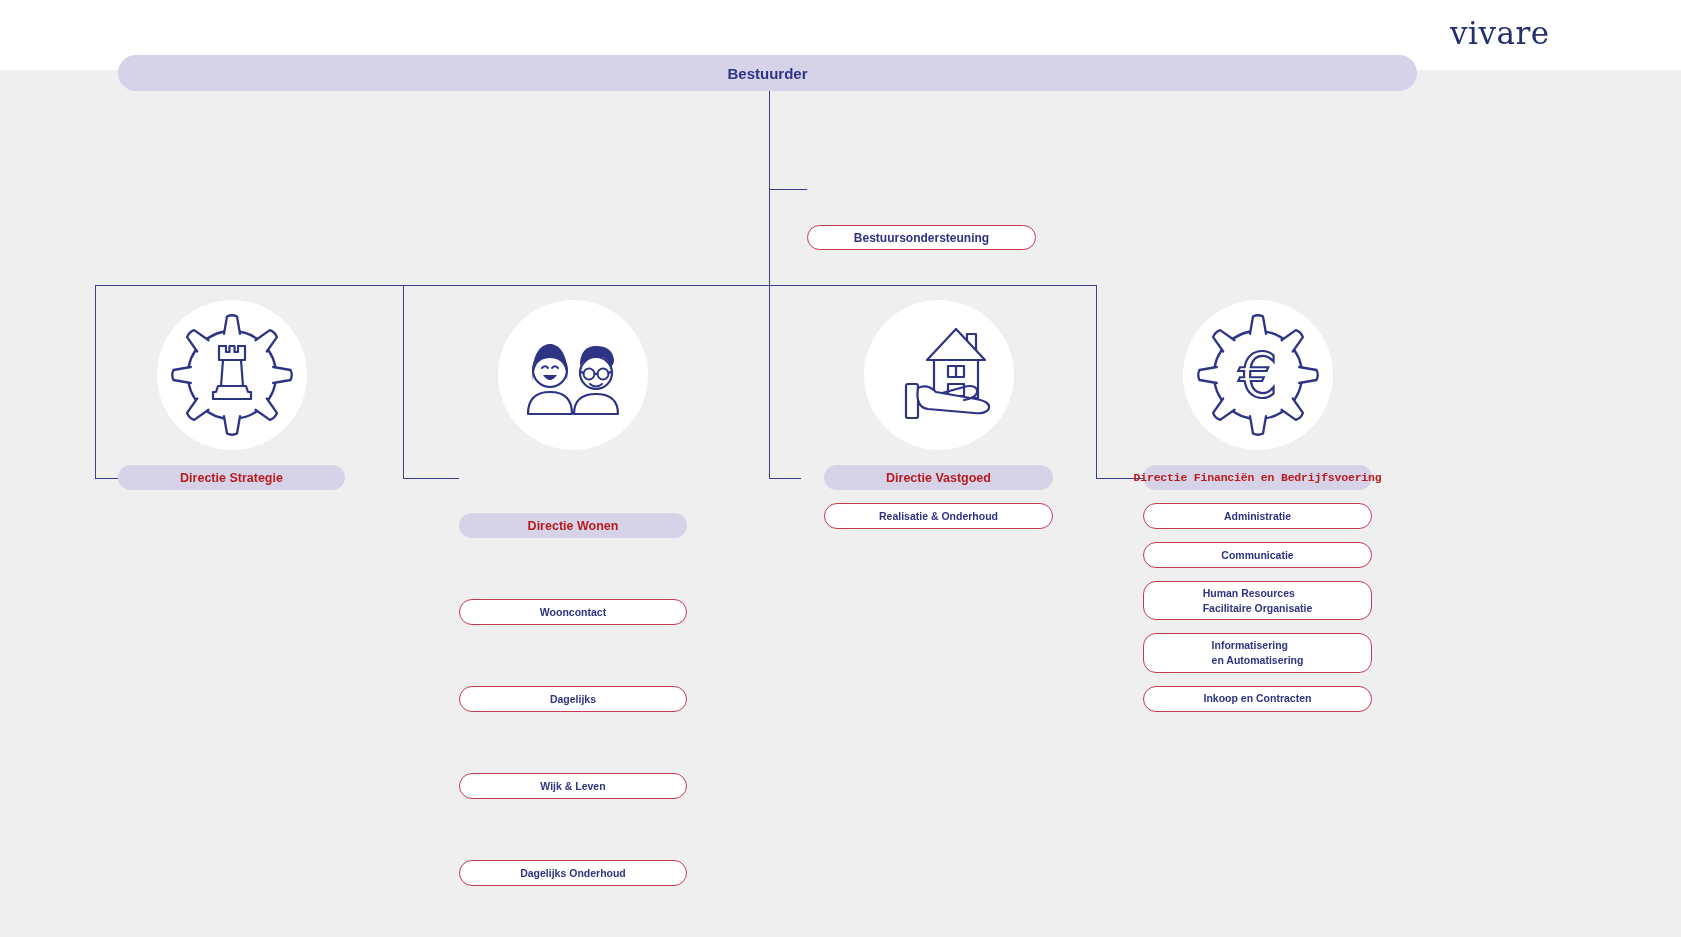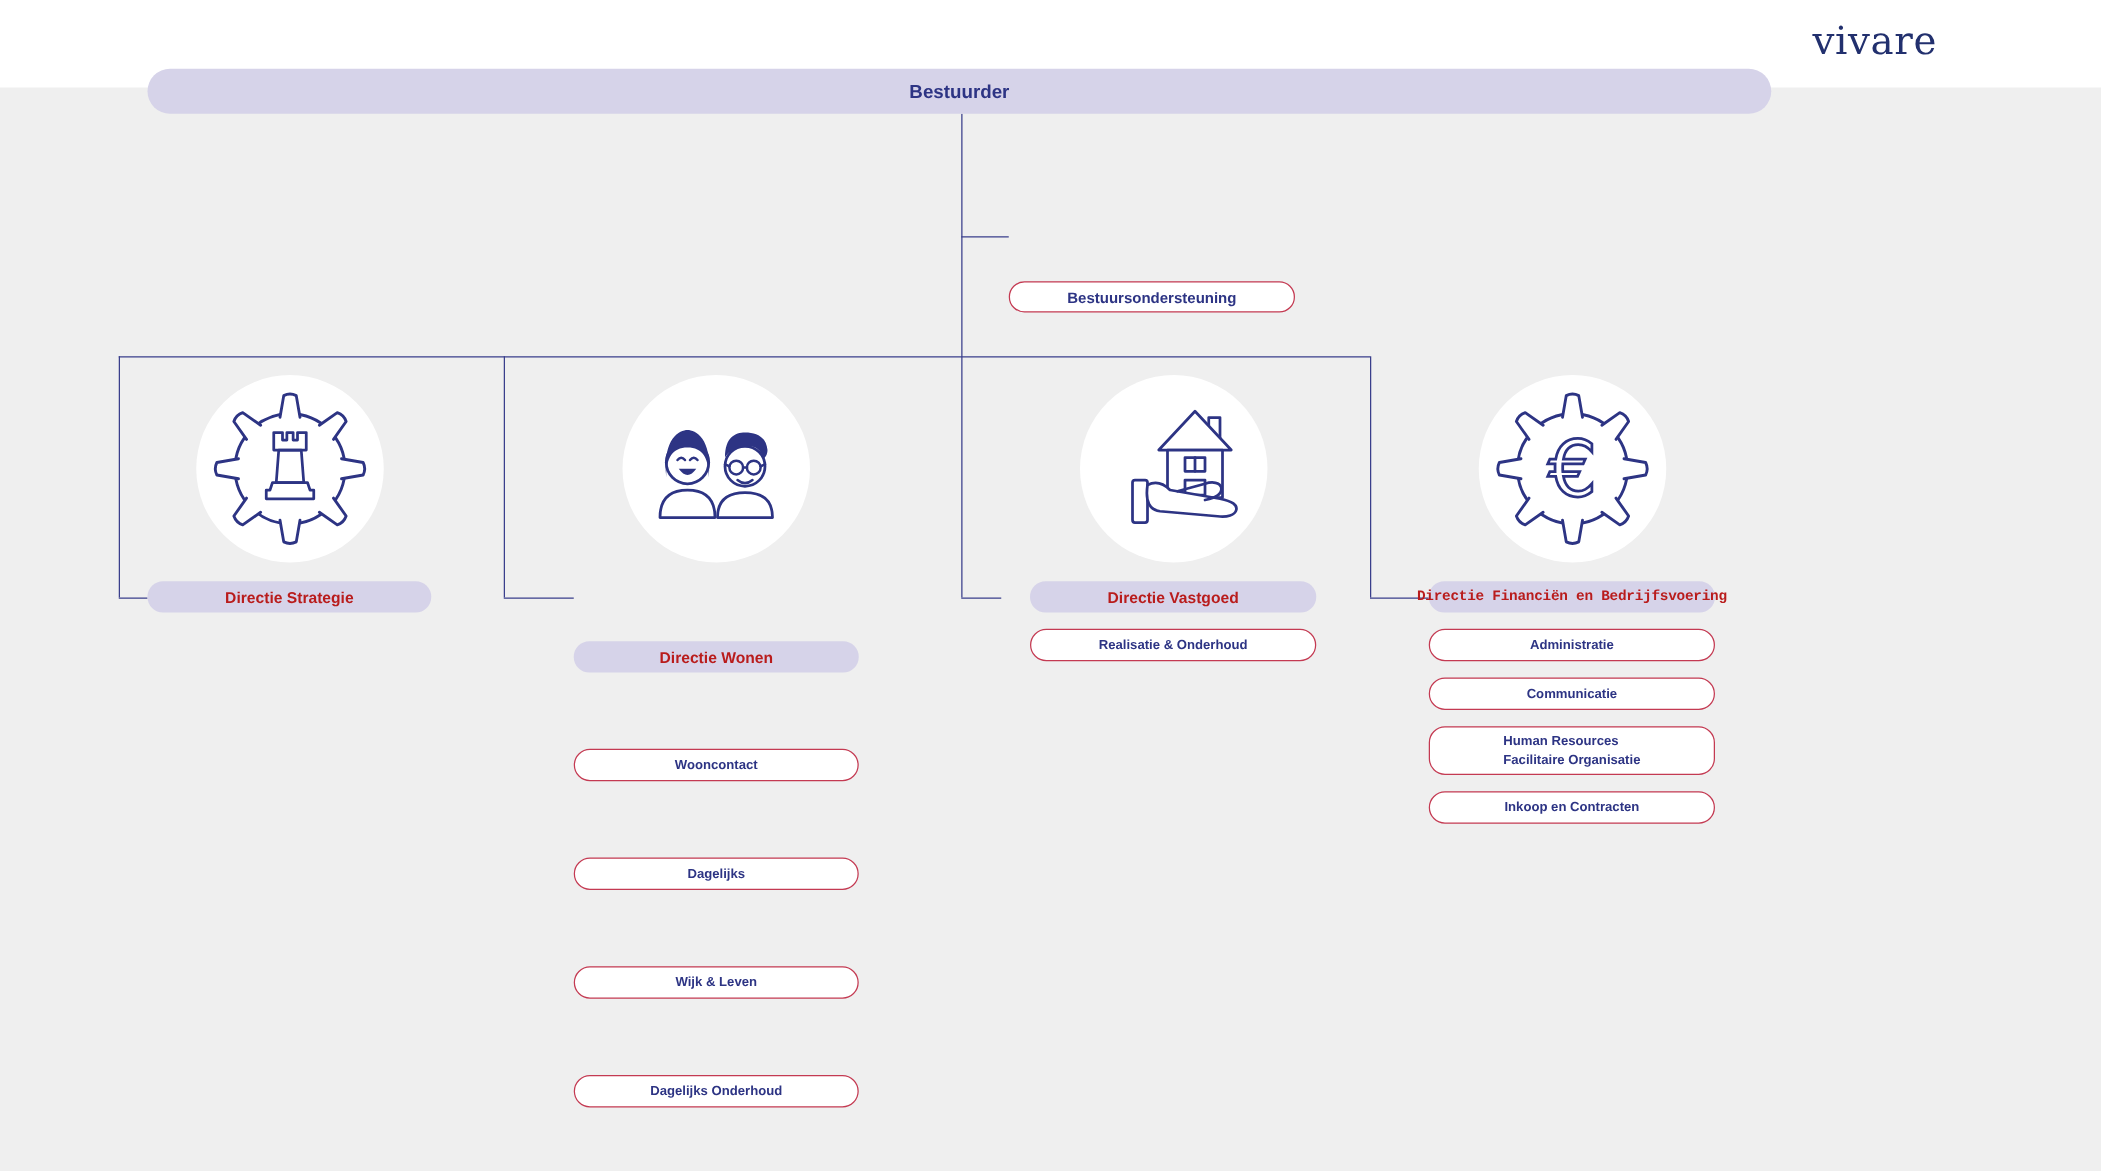--- a/index.html
+++ b/index.html
@@ -170,14 +170,16 @@
         <use href="#tb" transform="rotate(315 75 75)"></use>
       </g>
       <text x="75" y="97" text-anchor="middle" font-family="DejaVu Sans, sans-serif" font-size="62" fill="#ffffff" stroke="#2d3484" stroke-width="2.2">€</text>
     </svg>
   </div>
   <div class="pill long">Directie Financiën en Bedrijfsvoering</div>
   <div class="unit">Administratie</div>
   <div class="unit">Communicatie</div>
   <div class="unit">Human Resources
 Facilitaire Organisatie</div>
+  <div class="unit">Informatisering
+en Automatisering</div>
   <div class="unit">Inkoop en Contracten</div>
 </div>
 
 </body></html>

